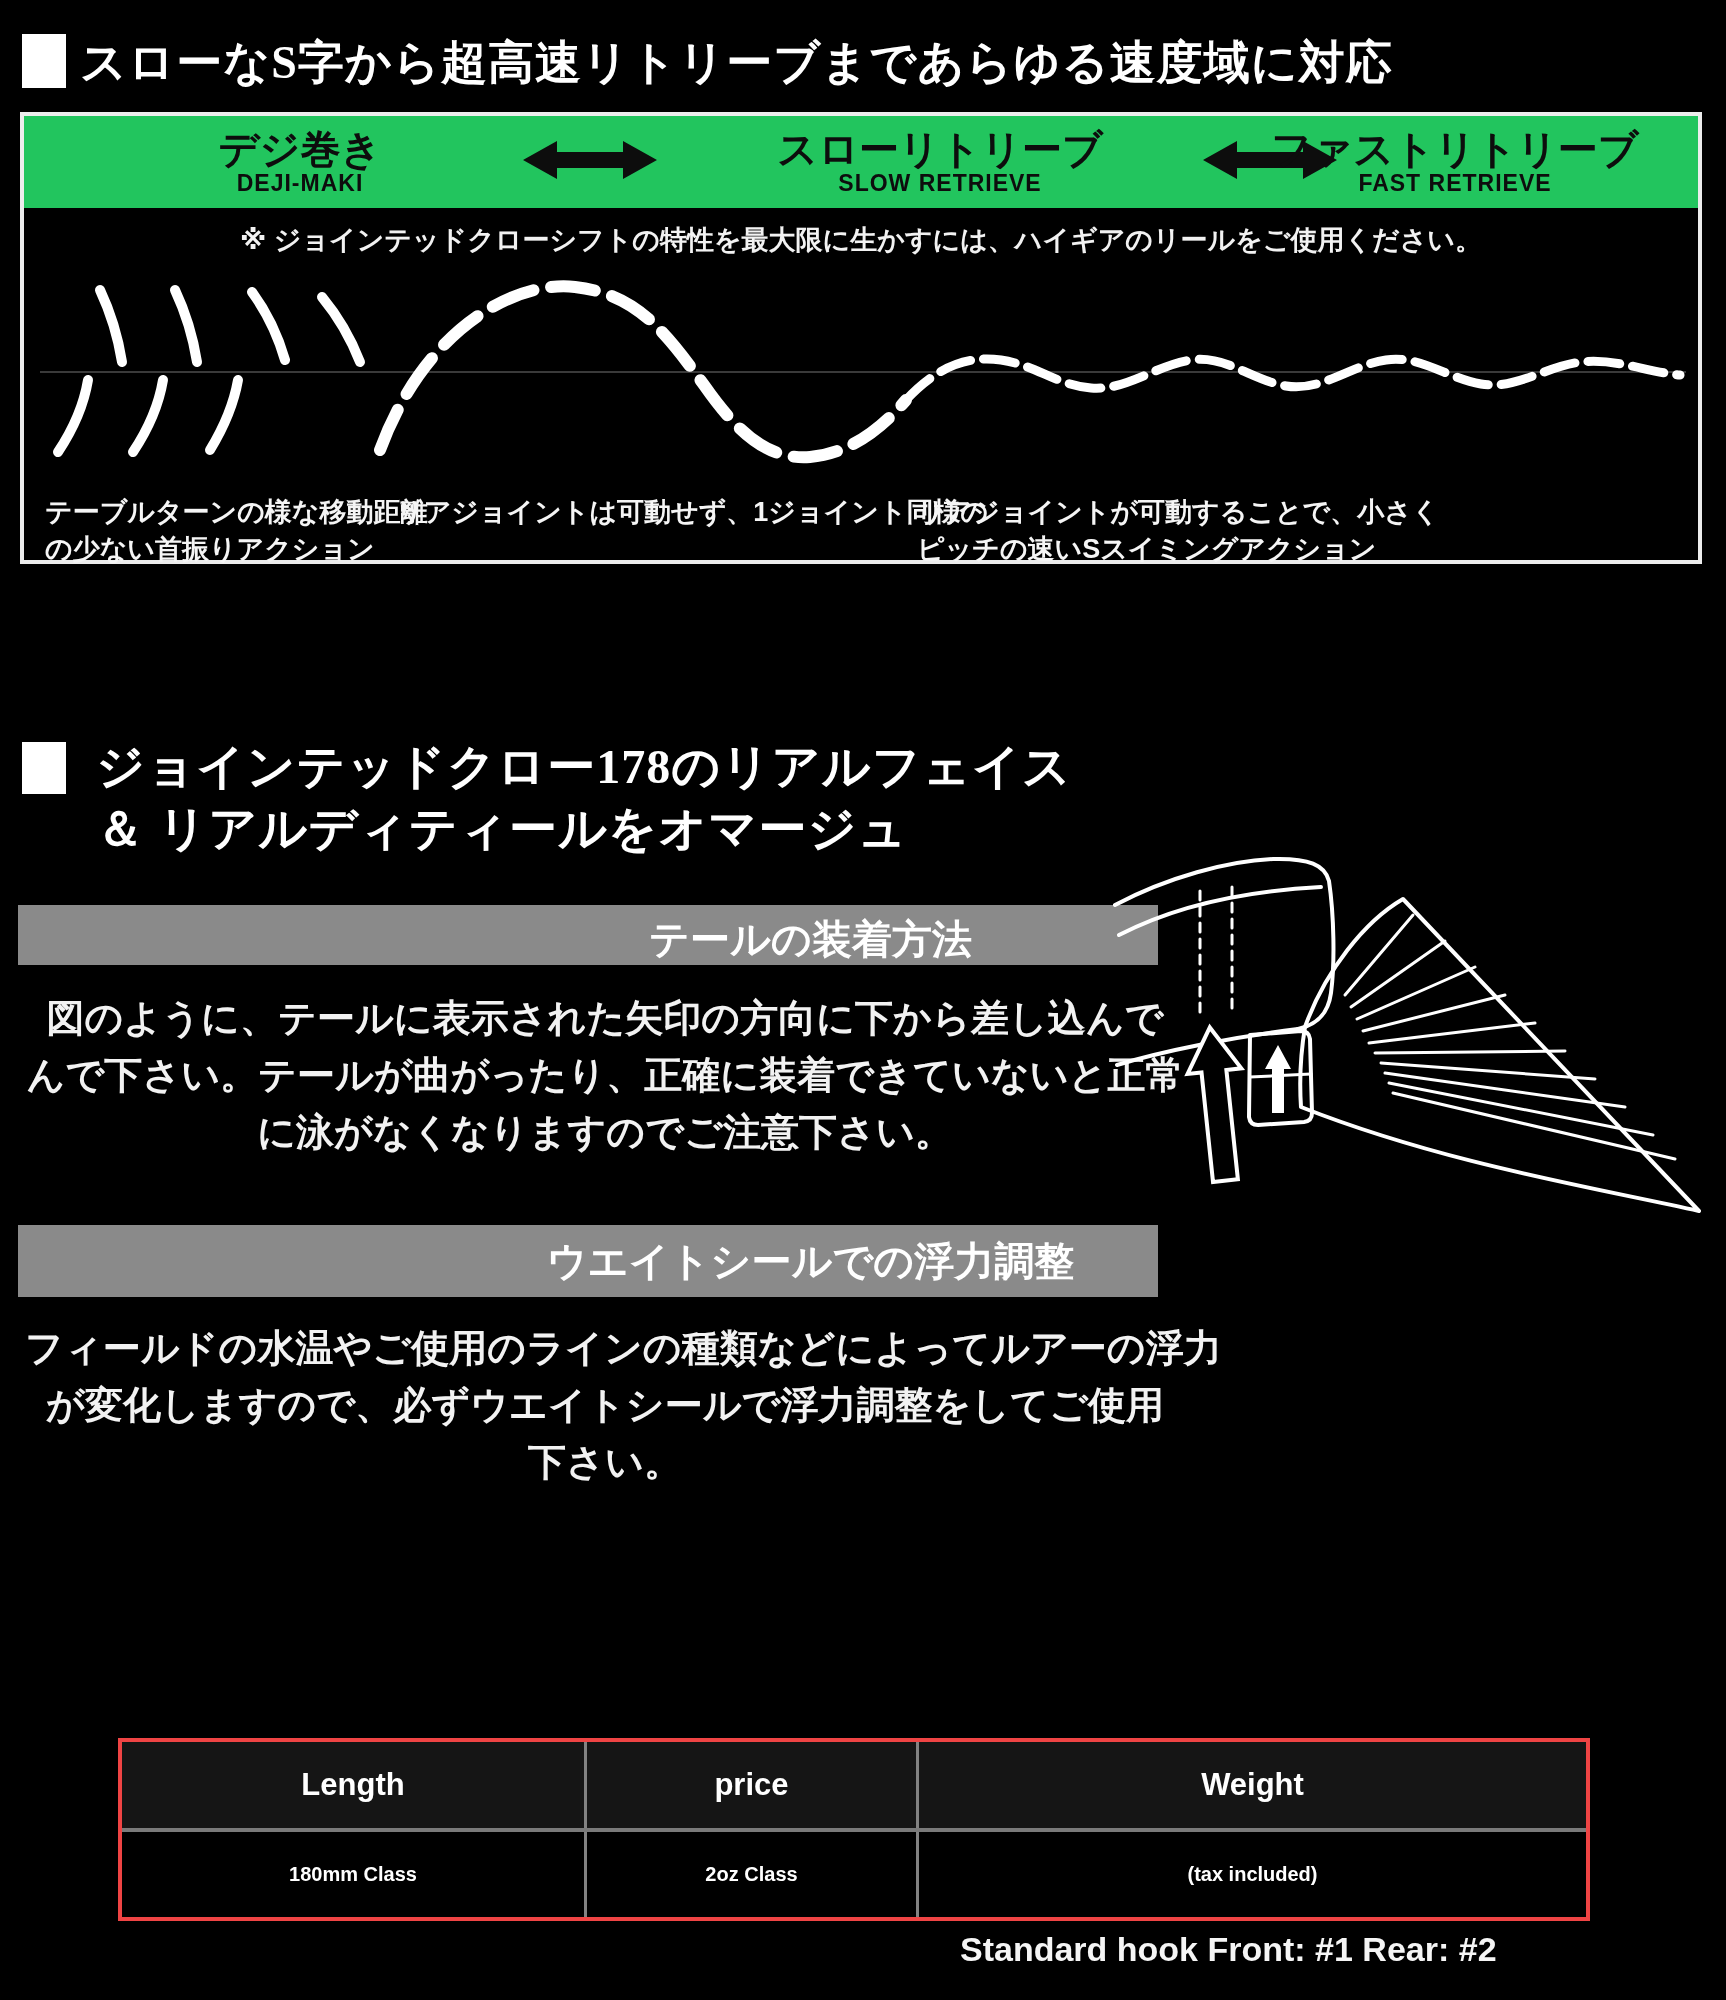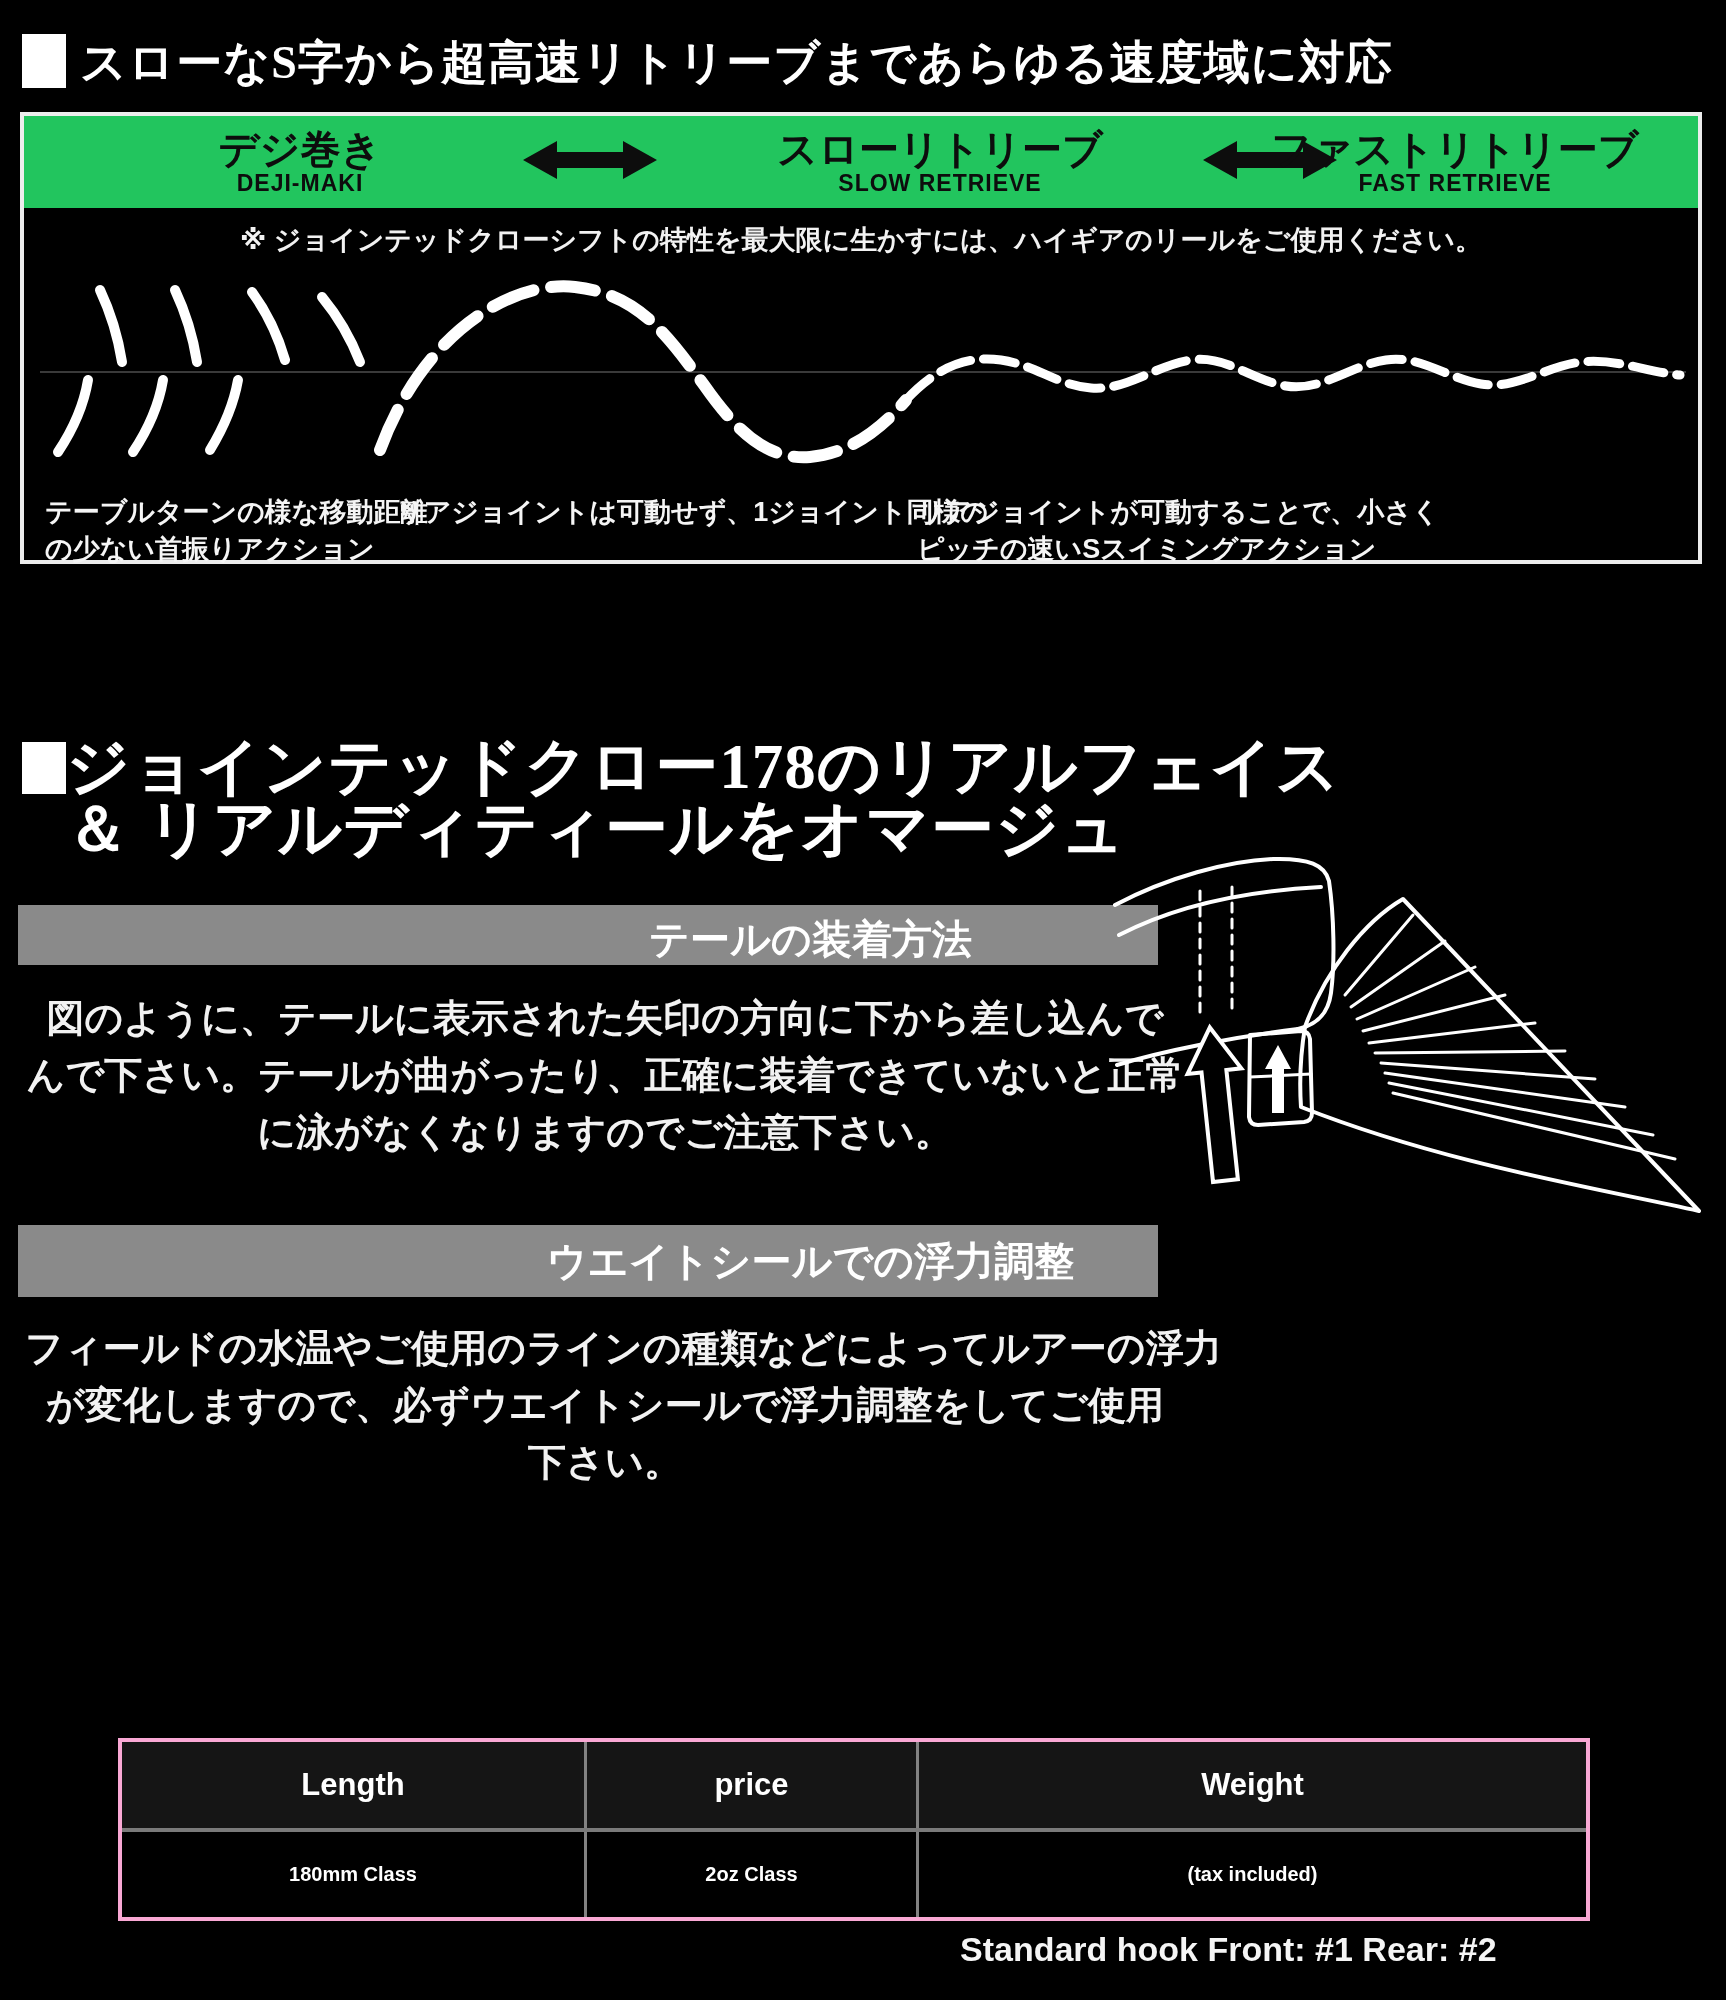--- a/index.html
+++ b/index.html
@@ -8,21 +8,21 @@
 
   
   .h-row{position:absolute;display:flex;align-items:flex-start;}
   .bullet{width:44px;height:54px;background:#fff;flex:none;}
   .serif-head{font-family:"Liberation Serif","DejaVu Serif",serif;font-weight:700;
               font-size:46px;line-height:58px;letter-spacing:1px;color:#fff;}
   #heading1{left:22px;top:10px;margin-top:24px;}
   #heading1 .serif-head{margin-left:14px;}
   #heading2{left:22px;top:736px;}
   #heading2 .bullet{height:52px;margin-top:6px;}
-  #heading2 .serif-head{font-size:63px;line-height:62px;}
+  #heading2 .serif-head{margin-left:30px;font-size:48px;line-height:62px;}
 
   
   .speed-box{position:absolute;left:20px;top:112px;width:1682px;height:452px;
              border:4px solid #ededed;box-sizing:border-box;background:#000;}
   .mode-band{position:absolute;left:0;top:0;width:100%;height:92px;background:#22c55e;}
   .mode{position:absolute;top:50%;transform:translate(-50%,-50%);text-align:center;color:#0d0d0d;}
   .mode .jp{font-size:40px;font-weight:700;line-height:42px;white-space:nowrap;}
   .mode .en{font-size:23px;font-weight:700;line-height:26px;letter-spacing:1px;white-space:nowrap;}
   .band-arrow{position:absolute;top:50%;transform:translate(-50%,-50%);}
   .note-line{position:absolute;left:0;top:106px;width:100%;text-align:center;
@@ -46,21 +46,21 @@
         color:#f2f2f2;}
   .para div{height:57px;line-height:50px;white-space:nowrap;text-align:center;}
   #para1{top:993px;}
   #para2{top:1323px;}
 
   
   .tail-art{position:absolute;left:1113px;top:855px;}
 
   
   .spec-table{position:absolute;left:118px;top:1738px;width:1472px;box-sizing:border-box;
-              border:4px solid #f9a8d4;background:#000;}
+              border:4px solid #ef4444;background:#000;}
   .spec-row{display:grid;grid-template-columns:465px 332px 1fr;}
   .spec-row.header{background:#151515;border-bottom:4px solid #7a7a7a;}
   .spec-cell{display:flex;align-items:center;justify-content:center;
              font-weight:700;color:#fff;border-right:3px solid #828282;}
   .spec-row .spec-cell:last-child{border-right:none;}
   .spec-row.header .spec-cell{height:86px;font-size:31px;}
   .spec-row.data .spec-cell{height:85px;font-size:20px;}
 
   .footer-note{position:absolute;left:960px;top:1930px;width:430px;text-align:center;
                font-size:34px;font-weight:700;color:#f5f5f5;white-space:nowrap;}

